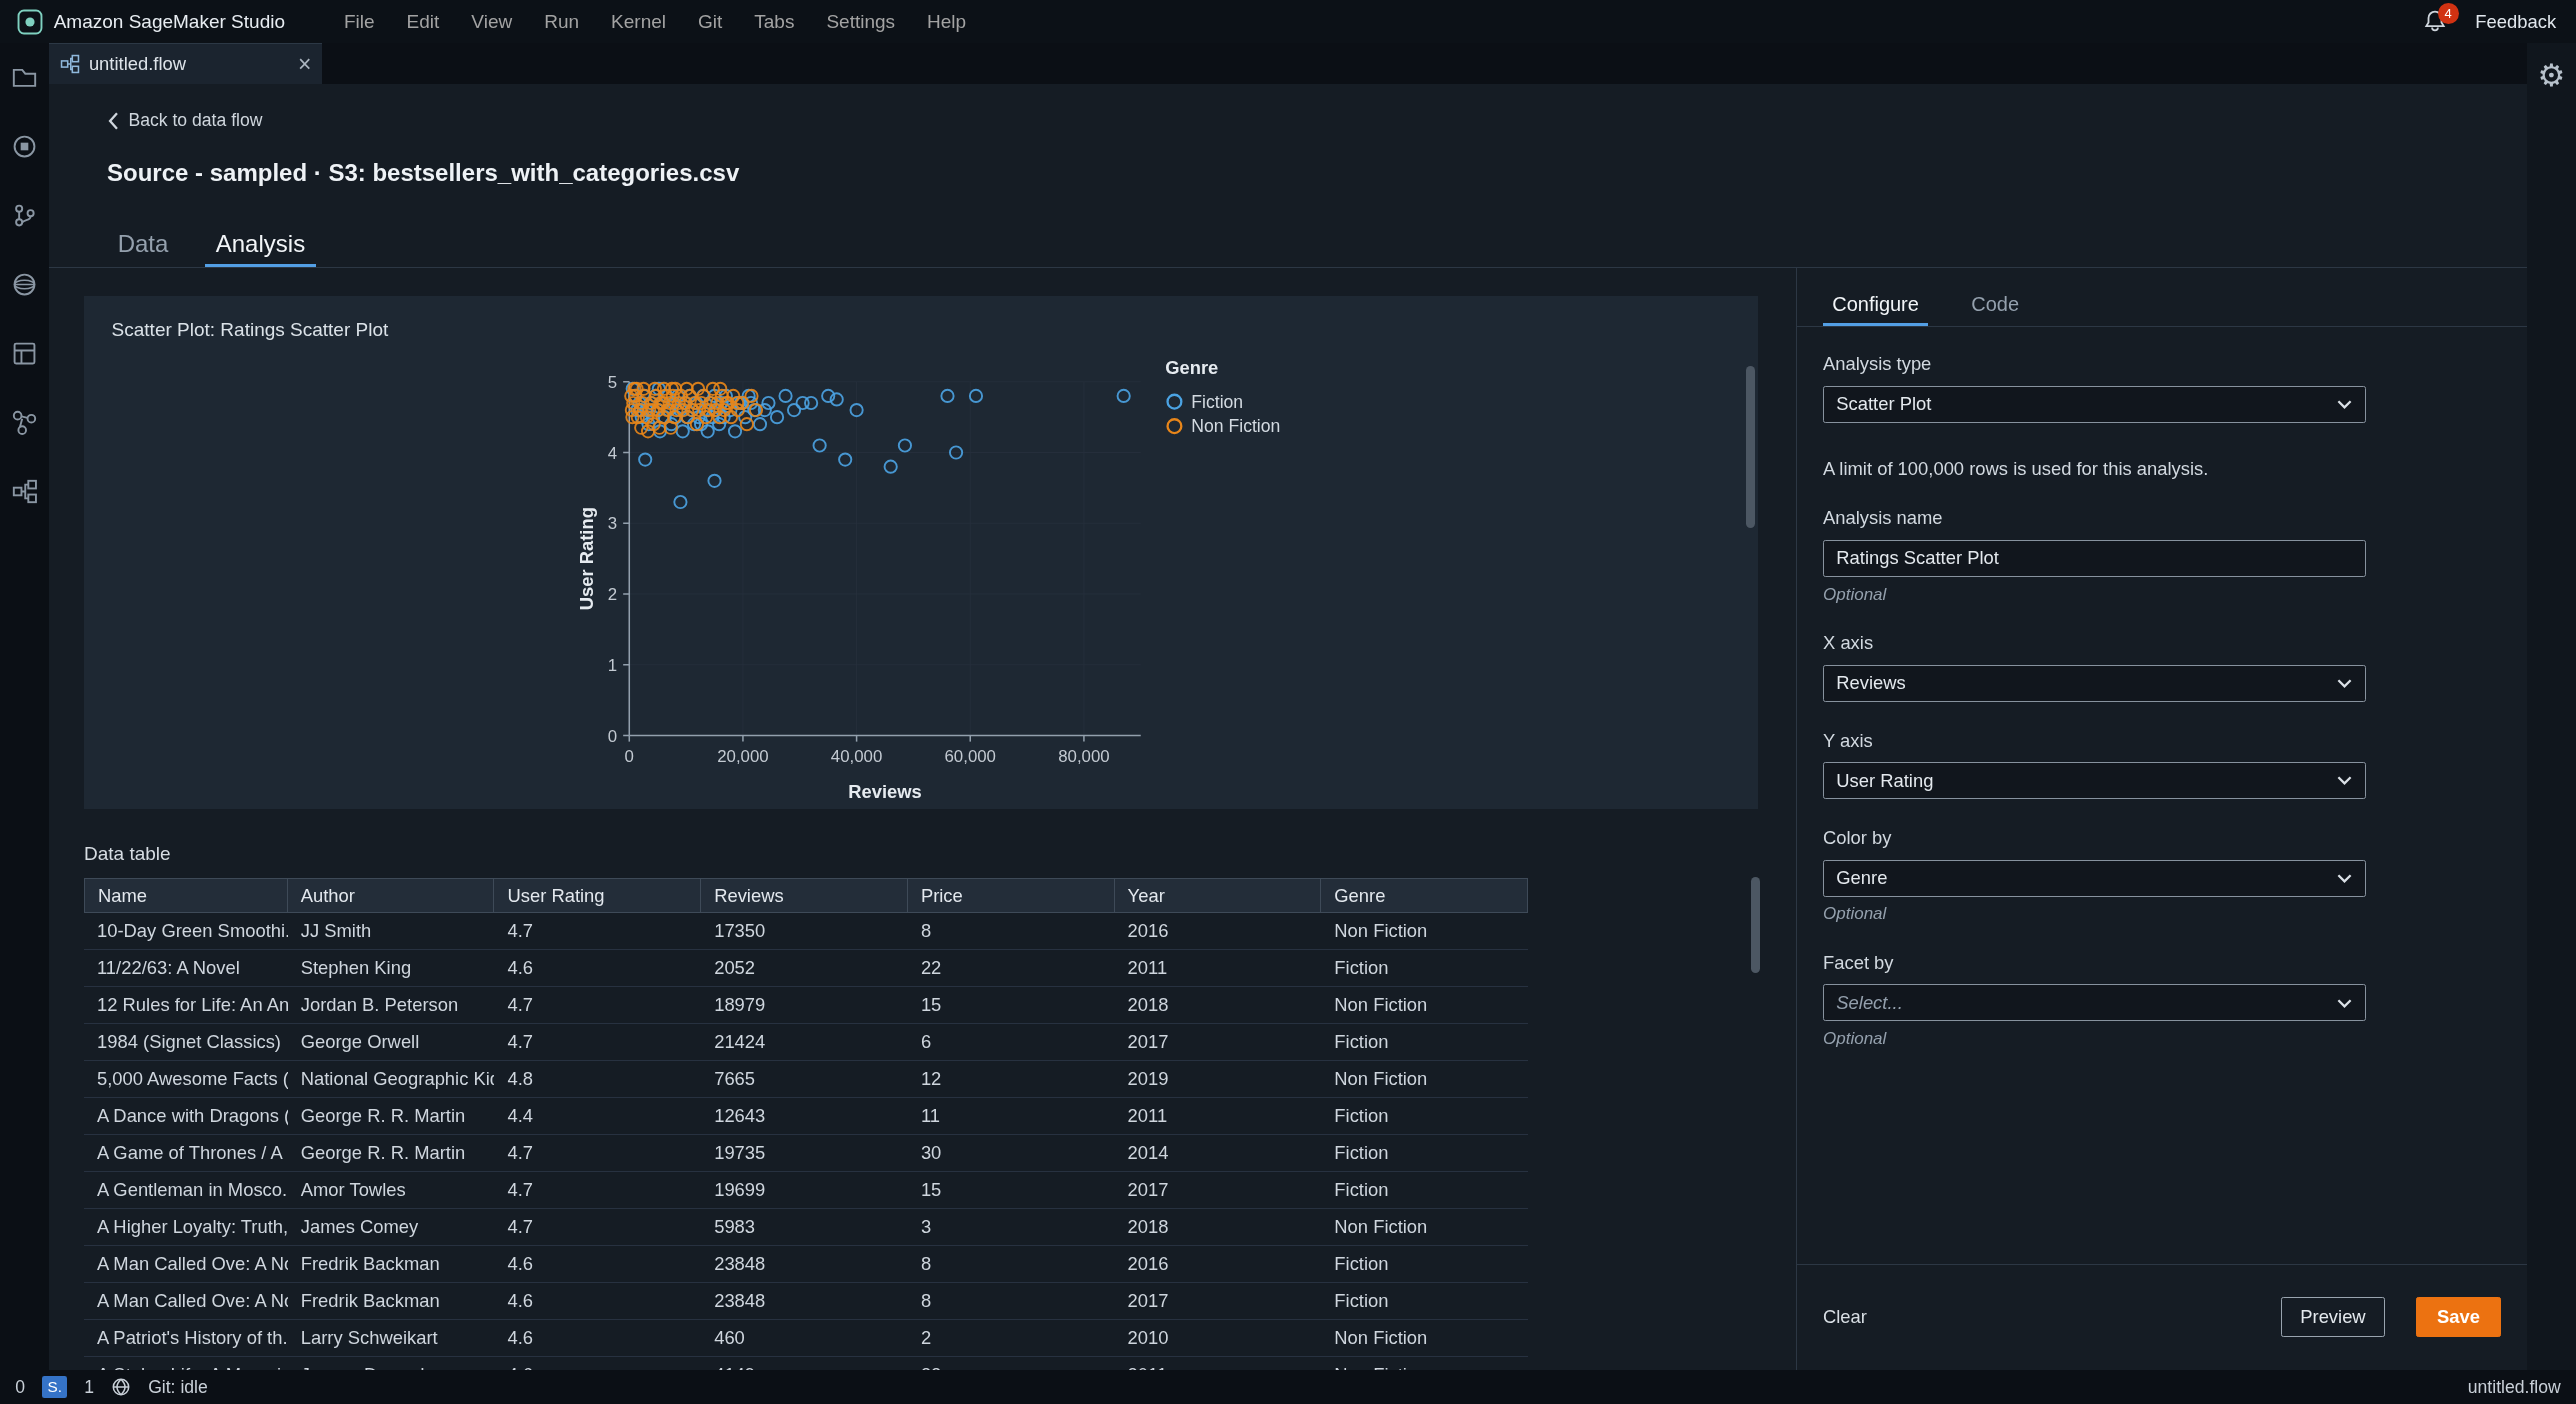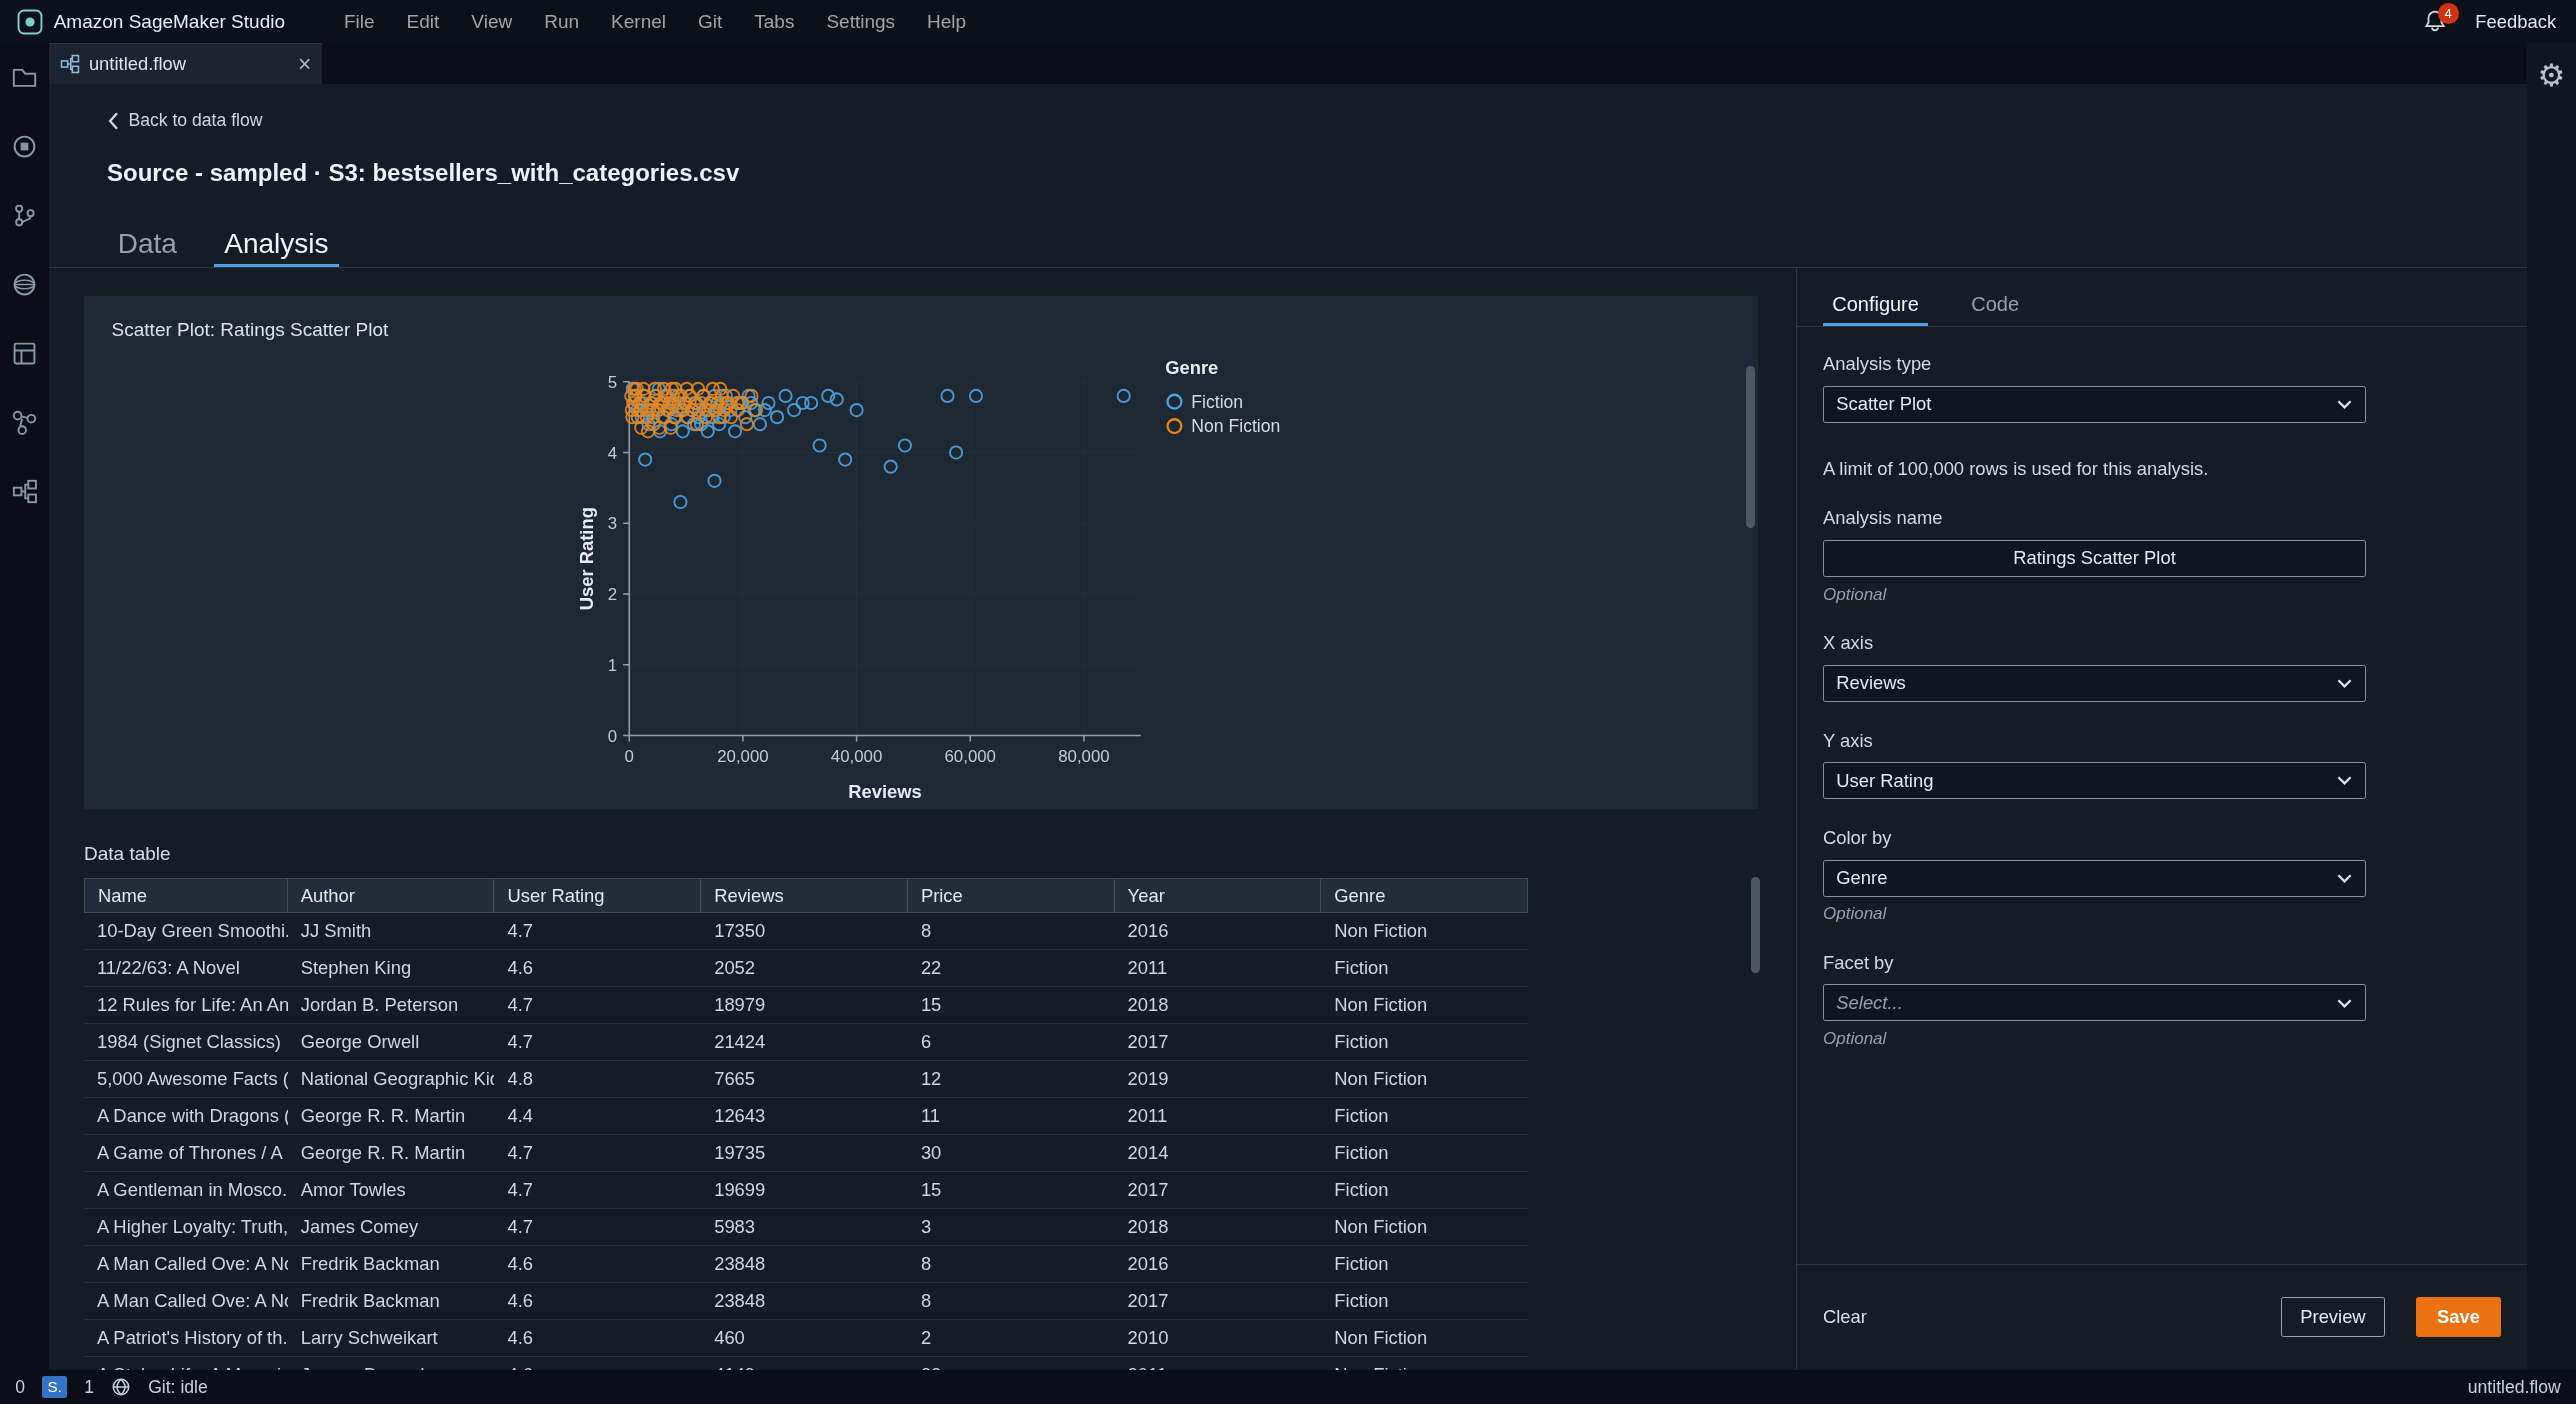--- a/index.html
+++ b/index.html
@@ -40,21 +40,21 @@
   .tab .close { margin-left: auto; font-size: 23px; color: #aab4bf; line-height: 1; }
 
   
   .page { flex: 1; background: #151c24; display: flex; flex-direction: column; min-height: 0; }
   .page-header { flex: 0 0 184px; padding: 26px 0 0 58px; display: flex; flex-direction: column;
     border-bottom: 0.8px solid #2c3744; }
   .back { display: flex; align-items: center; gap: 9.2px; color: #cfd6dd; font-size: 17.6px;
     text-decoration: none; width: max-content; }
   .page-title { margin-top: 27.6px; font-size: 24px; font-weight: 700; color: #eef2f6; }
   .view-tabs { margin-top: auto; display: flex; gap: 26px; }
-  .vtab { display: flex; align-items: center; padding: 0 10.7px; height: 44px; font-size: 28px;
+  .vtab { display: flex; align-items: center; padding: 0 10.7px; height: 44px; font-size: 24px;
     color: #94a0ad; border-bottom: 3.1px solid transparent; cursor: default; }
   .vtab.active { color: #f2f5f8; border-bottom-color: #539fe5; }
 
   .page-body { flex: 1; display: flex; min-height: 0; }
   .main-col { flex: 0 0 1747px; width: 1747px; position: relative; padding: 27.6px 0 0 35px;
     overflow: hidden; }
 
   
   .chart-panel { width: 1674px; height: 513px; background: #1e2833; position: relative; }
   .chart-title { position: absolute; left: 27.6px; top: 23px; font-size: 19px; color: #dbe2e8; }
@@ -87,21 +87,21 @@
   .ctab { display: flex; align-items: center; padding: 0 9.2px; height: 41px; font-size: 20px;
     color: #94a0ad; margin-right: 34px; border-bottom: 3.1px solid transparent; cursor: default; }
   .ctab.active { color: #f2f5f8; border-bottom-color: #539fe5; }
   .config-form { padding: 0 26px; flex: 1; min-height: 0; overflow: hidden; }
   .field-label { margin-top: 27.6px; font-size: 18.4px; color: #d2d9e0; }
   .field-label.first { margin-top: 26px; }
   .select, .text-input { margin-top: 10.7px; width: 543px; height: 37px; background: #11161d;
     border: 1.5px solid #87929e; border-radius: 2.3px; display: flex; align-items: center;
     justify-content: space-between; padding: 0 12.3px; font-size: 18.4px; color: #e4e9ee; }
   .text-input { font-family: "Liberation Sans", sans-serif; }
-  input.text-input { display: block; text-align: center; }
+  input.text-input { display: block; }
   .select .placeholder { font-style: italic; color: #94a0ad; }
   .optional { margin-top: 7.7px; font-size: 17px; font-style: italic; color: #94a0ad; }
   .note { margin-top: 35px; font-size: 18.4px; color: #d2d9e0; }
   .config-footer { flex: 0 0 106px; border-top: 0.8px solid #2c3744; display: flex;
     align-items: flex-start; padding: 32px 26px 0; }
   .btn-clear { background: none; border: none; font-size: 18.4px; color: #d9dfe5;
     font-family: "Liberation Sans", sans-serif; height: 40px; }
   .footer-right { margin-left: auto; display: flex; gap: 31px; }
   .btn-secondary { height: 40px; padding: 0 18.4px; border: 1.5px solid #99a4af; border-radius: 2.3px;
     background: transparent; color: #e4e9ee; font-size: 18.4px; font-family: "Liberation Sans", sans-serif; }

